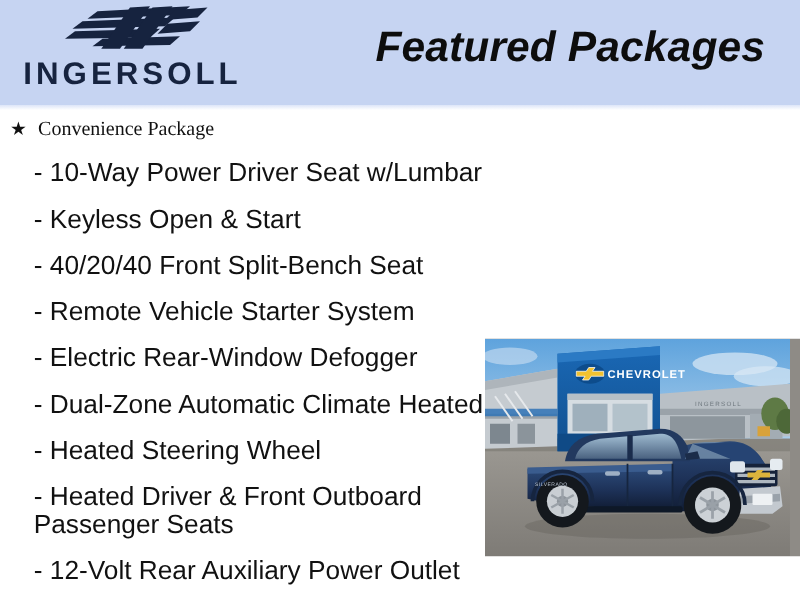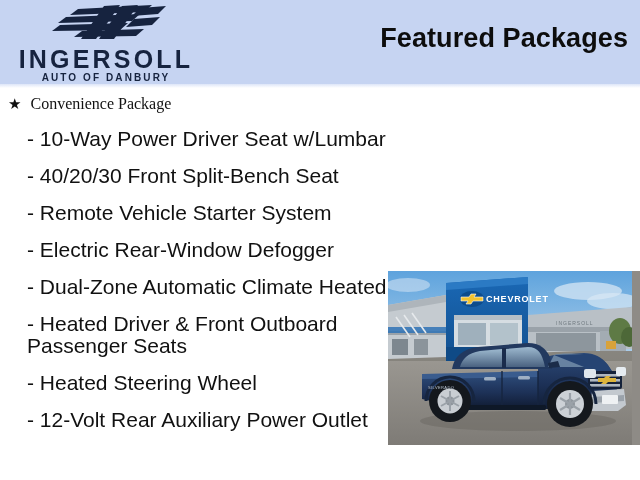--- a/index.html
+++ b/index.html
@@ -76,29 +76,30 @@
     font-size: 10px;
     line-height: 11px;
     letter-spacing: 2.1px;
     color: #16233f;
     white-space: nowrap;
   }
 
   
   .title {
     position: absolute;
-    right: 12px;
+    right: 28px;
     top: 20px;
     font-family: "Liberation Sans", sans-serif;
     font-weight: bold;
-    font-size: 27px;
+    font-size: 34px;
     line-height: 36px;
     color: #0d0d0d;
     white-space: nowrap;
     letter-spacing: 0.1px;
+    font-style: italic;
   }
 
   
   .content {
     position: absolute;
     left: 0;
     top: 86px;
     width: 640px;
     height: 394px;
   }
@@ -163,42 +164,42 @@
           <path d="M12 21 L80 19 L72 26 L4 27 Z"></path>
           <path d="M34 27 L96 25 L88 32 L26 33 Z"></path>
           <path d="M56 2 L72 1 L48 35 L33 35 Z"></path>
           <path d="M74 2 L90 1 L66 35 L51 35 Z"></path>
           <path d="M92 4 L118 2 L110 10 L84 12 Z"></path>
           <path d="M86 15 L112 13 L104 21 L78 23 Z"></path>
         </g>
       </svg>
     </div>
     <div class="logo-word">INGERSOLL</div>
-    <div class="logo-sub">AUTO OF DANBURY</div>
   </div>
 
   <div class="title">Featured Packages</div>
 </div>
 <div class="header-fade"></div>
 
 <div class="content">
 
   <div class="pkg-row">
     <span class="star-icon">★</span>
     <span class="pkg-title">Convenience Package</span>
   </div>
 
   <div class="feature-list">
     <div class="feature-item">- 10-Way Power Driver Seat w/Lumbar</div>
-    <div class="feature-item">- 40/20/30 Front Split-Bench Seat</div>
+    <div class="feature-item">- Keyless Open &amp; Start</div>
+    <div class="feature-item">- 40/20/40 Front Split-Bench Seat</div>
     <div class="feature-item">- Remote Vehicle Starter System</div>
     <div class="feature-item">- Electric Rear-Window Defogger</div>
     <div class="feature-item">- Dual-Zone Automatic Climate Heated</div>
+    <div class="feature-item">- Heated Steering Wheel</div>
     <div class="feature-item">- Heated Driver &amp; Front Outboard Passenger Seats</div>
-    <div class="feature-item">- Heated Steering Wheel</div>
     <div class="feature-item">- 12-Volt Rear Auxiliary Power Outlet</div>
   </div>
 
   <div class="photo">
     <svg width="244" height="174" viewBox="0 0 244 174" xmlns="http://www.w3.org/2000/svg">
       <defs>
         <linearGradient id="skyg" x1="0" y1="0" x2="0" y2="1">
           <stop offset="0%" stop-color="#5ea3dd"></stop>
           <stop offset="100%" stop-color="#a9cdea"></stop>
         </linearGradient>

